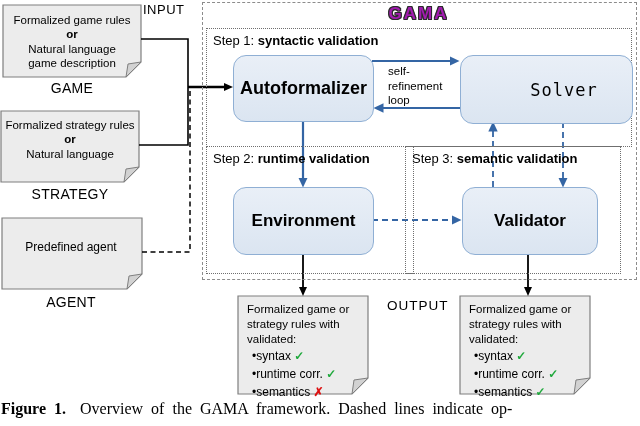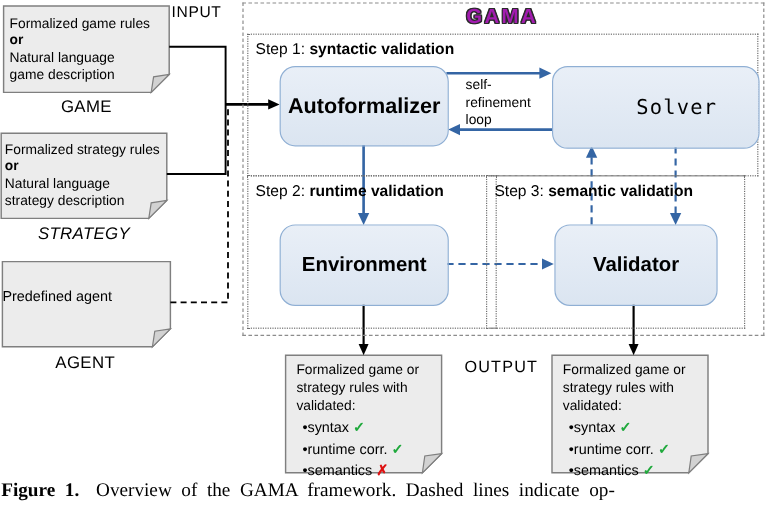--- a/index.html
+++ b/index.html
@@ -25,21 +25,21 @@
   .node{z-index:2;border:1.5px solid #8fafd4;border-radius:13px;
     background:linear-gradient(180deg,#e9eff7 0%,#dbe5f1 100%);
     display:flex;align-items:center;justify-content:center;
     font-weight:bold;font-size:17px;}
   .node-autoformalizer{left:233px;top:55px;width:139px;height:65px;font-size:18px;}
   .node-solver{left:460px;top:55px;width:136px;height:67px;font-family:"DejaVu Sans Mono",monospace;font-weight:500;font-size:17px;letter-spacing:1px;padding-left:35px;}
   .node-environment{left:233px;top:187px;width:139px;height:66px;}
   .node-validator{left:462px;top:187px;width:134px;height:66px;}
 
   
-  .doc-text{z-index:2;text-align:left;font-size:11.5px;line-height:1.26;}
+  .doc-text{z-index:2;text-align:center;font-size:11.5px;line-height:1.26;}
   .doc-text .b{font-weight:bold;}
   .doc-label{z-index:2;text-align:center;font-size:14px;letter-spacing:0.3px;}
   .io-label{z-index:2;font-size:13px;letter-spacing:0.5px;}
 
   .loop-label{left:388px;top:64px;z-index:2;font-size:11.5px;line-height:1.28;}
 
   
   .out-text{z-index:2;font-size:11.5px;line-height:1.3;text-align:left;}
   .out-items{z-index:2;font-size:12px;line-height:1.5;text-align:left;}
   .mark{font-weight:bold;}
@@ -135,23 +135,22 @@
   <div class="b">or</div>
   <div>Natural language</div>
   <div>game description</div>
 </div>
 <div class="abs doc-label" style="left:3px;top:80px;width:138px;">GAME</div>
 
 <div class="abs doc-text" style="left:4px;top:118px;width:132px;">
   <div>Formalized strategy rules</div>
   <div class="b">or</div>
   <div>Natural language</div>
-  <div>strategy description</div>
 </div>
-<div class="abs doc-label" style="left:1px;top:186px;width:138px;font-style:italic;">STRATEGY</div>
+<div class="abs doc-label" style="left:1px;top:186px;width:138px;">STRATEGY</div>
 
 <div class="abs doc-text" style="left:2px;top:240px;width:138px;font-size:12px;">
   <div>Predefined agent</div>
 </div>
 <div class="abs doc-label" style="left:2px;top:294px;width:138px;">AGENT</div>
 
 <div class="abs out-text" style="left:247px;top:302px;width:116px;">
   <div>Formalized game or</div>
   <div>strategy rules with</div>
   <div>validated:</div>

